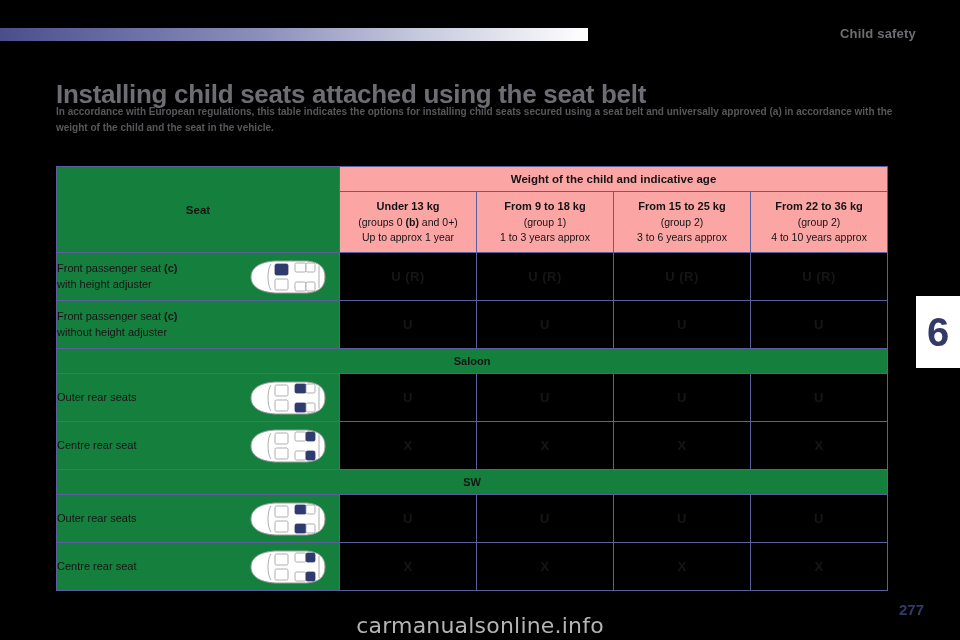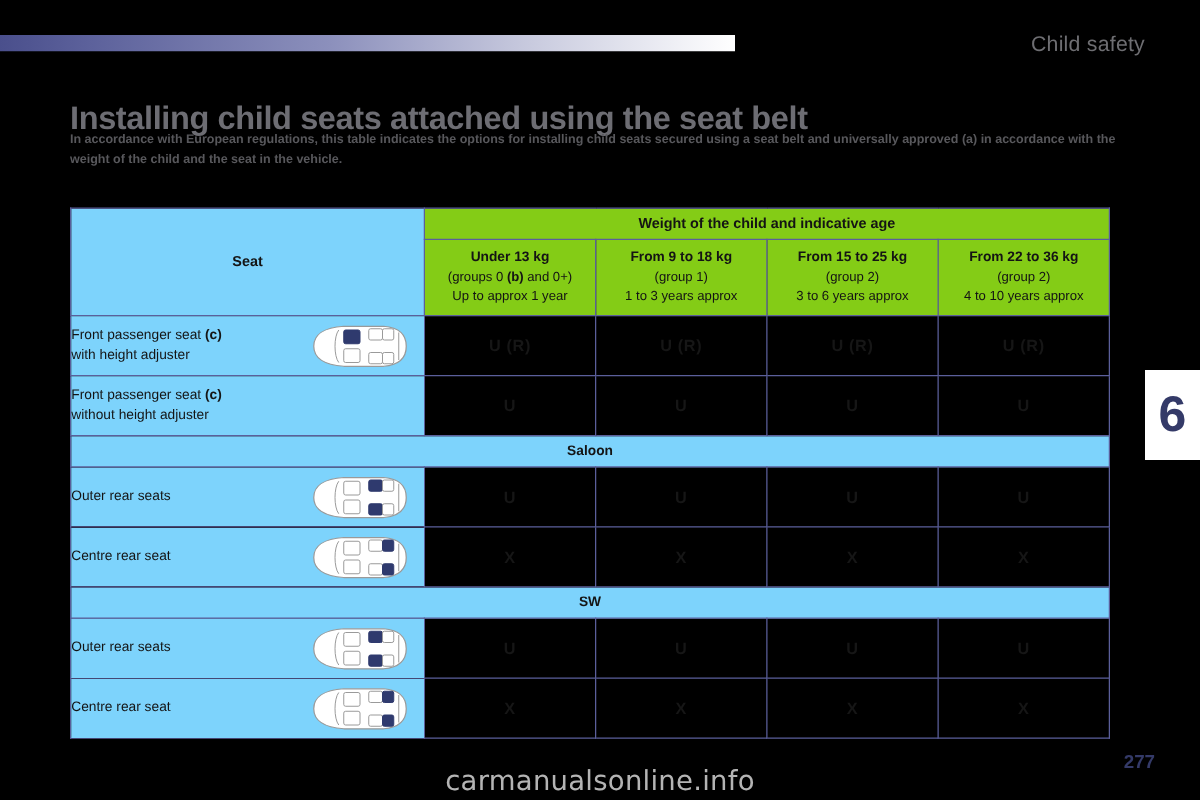--- a/index.html
+++ b/index.html
@@ -24,22 +24,22 @@
     width: 588px;
     height: 13px;
     background: linear-gradient(to right, #4a4f8c 0%, #5c619b 12%, #8c90bc 45%, #c8cade 72%, #ffffff 100%);
   }
 
   
   .chapter-header {
     position: absolute;
     right: 44px;
     top: 26px;
-    font-size: 17px;
-    font-weight: normal;
+    font-size: 13px;
+    font-weight: bold;
     letter-spacing: .2px;
     color: #6e6e72;
     white-space: nowrap;
   }
 
   
   .page-title {
     position: absolute;
     left: 56px;
     top: 62px;
@@ -87,22 +87,22 @@
   table.seat-table {
     border-collapse: collapse;
     width: 831px;
     table-layout: fixed;
   }
   table.seat-table td {
     border: 1px solid #5b5f9b;
     padding: 0;
     vertical-align: middle;
   }
-  .lav { background: #7dd3fc; }        
-  .lav-dark { background: #84cc16; }   
+  .lav { background: #15803d; }        
+  .lav-dark { background: #fca5a5; }   
   .blk { background: #000000; }
 
   .hdr-top {
     text-align: center;
     font-size: 11.5px;
     font-weight: bold;
     height: 24px;
     color: #141414;
   }
   .hdr-seat {

